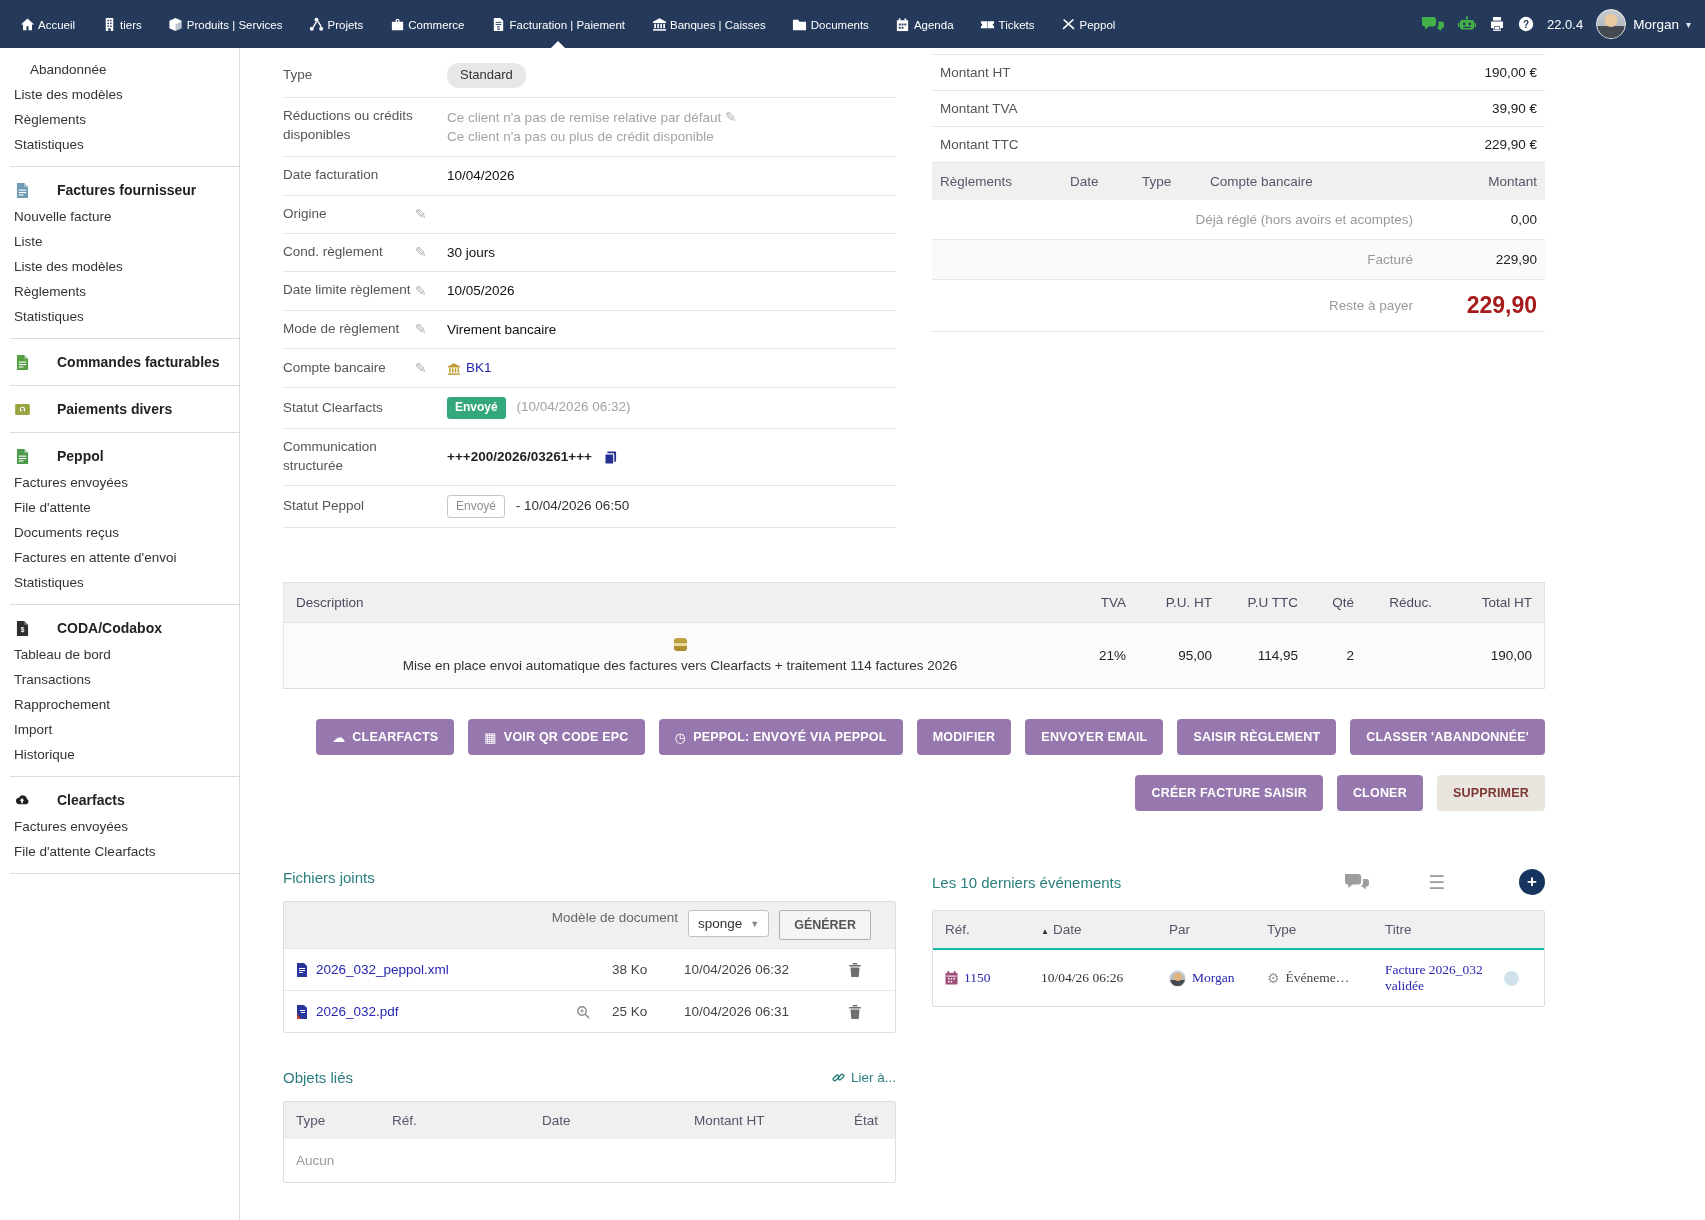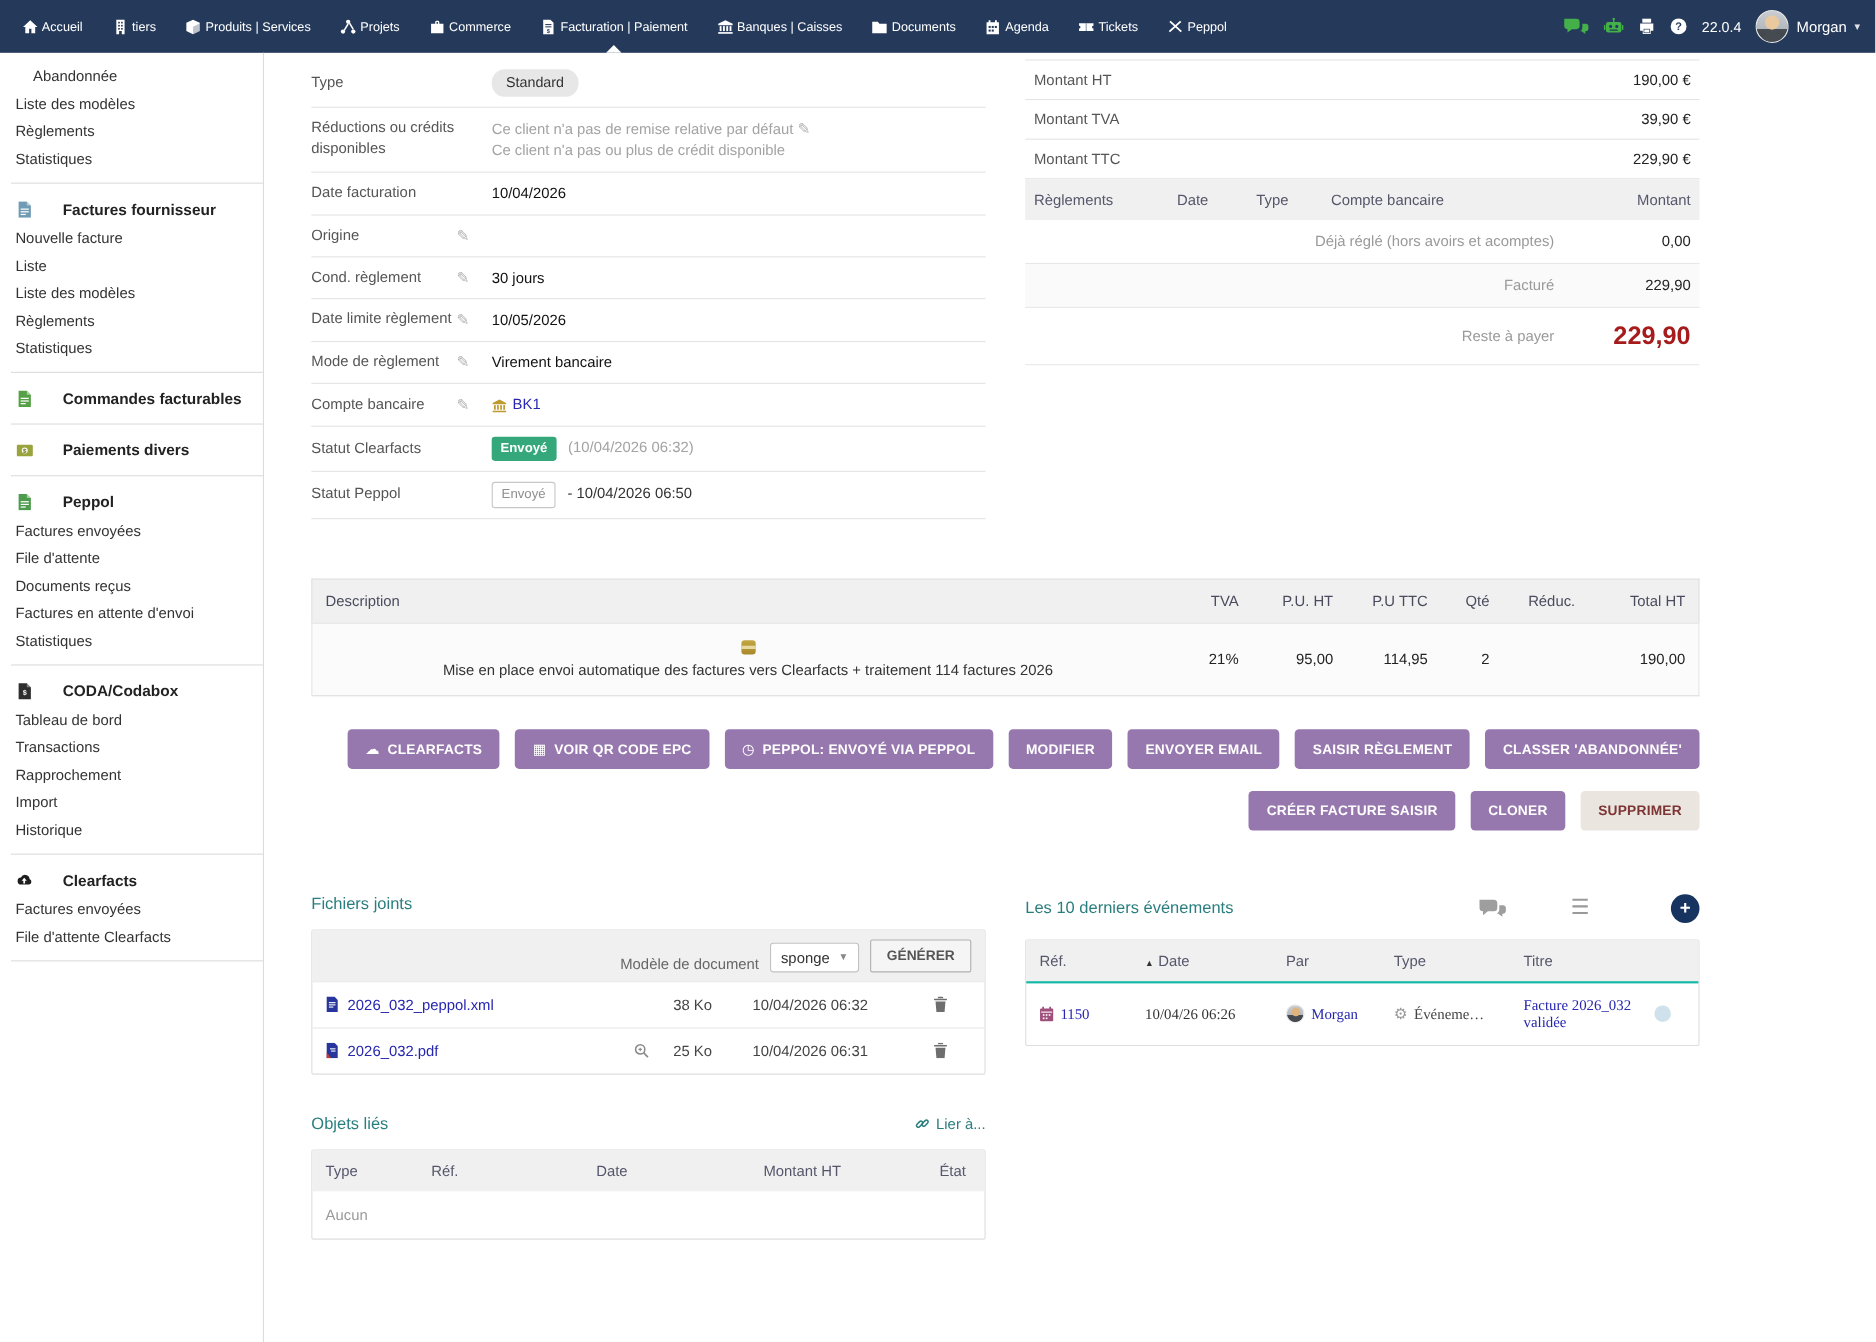--- a/index.html
+++ b/index.html
@@ -75,21 +75,21 @@
   .actions { margin-top:30px; display:flex; flex-wrap:wrap; justify-content:flex-end; gap:20px 14px; }
   .btn { background:#9678ae; color:#fff; border:none; border-radius:4px; font-weight:700; font-size:12.5px; padding:11px 16px; cursor:pointer; font-family:inherit; letter-spacing:.2px; white-space:nowrap; display:inline-flex; align-items:center; gap:7px; }
   .btn .bico { font-size:13px; line-height:1; }
   .btn--delete { background:#eae5df; color:#7d3434; }
 
   
   .bottom { margin-top:58px; }
   .sec-head { display:flex; align-items:center; margin-bottom:15px; }
   .sec-title { color:#2a7e7e; font-size:15px; }
   .box { border:1px solid #dedede; border-radius:2px; }
-  .files-bar { display:flex; justify-content:flex-end; align-items:flex-end; gap:10px; background:#f0f0f0; padding:8px 12px; }
+  .files-bar { display:flex; justify-content:flex-end; align-items:flex-start; gap:10px; background:#f0f0f0; padding:8px 24px; }
   .files-bar .fb-label { color:#666; }
   .select { display:inline-flex; align-items:center; gap:8px; border:1px solid #c2c2c2; background:#fff; border-radius:3px; padding:5px 9px; color:#333; cursor:pointer; }
   .select .car { color:#888; font-size:9px; }
   .gen-btn { border:1px solid #b0b0b0; background:#f5f5f5; color:#555; font-weight:700; font-size:12.5px; padding:7px 14px; border-radius:2px; cursor:pointer; font-family:inherit; }
   .file-row { display:grid; grid-template-columns:1fr 36px 72px 165px 34px; align-items:center; padding:13px 12px; border-top:1px solid #e8e8e8; }
   .file-name { display:flex; align-items:center; gap:8px; }
   .fr-size, .fr-date { color:#444; }
   .linked-head { display:grid; grid-template-columns:96px 150px 152px 160px 1fr; background:#f0f0f0; padding:11px 12px; color:#55566a; }
   .linked-empty { padding:14px 12px; color:#9a9a9a; }
   .ev-icons { margin-left:auto; display:flex; align-items:center; }
@@ -454,20 +454,33 @@
                 </svg>
               </span><a class="link">BK1</a>
           </div>
         </div>
         <div class="f-row">
           <div class="f-label">Statut Clearfacts</div>
           <div class="f-edit"></div>
           <div class="f-value">
             <span class="badge-green">Envoyé</span>
             <span class="muted" style="margin-left:7px;">(10/04/2026 06:32)</span>
+          </div>
+        </div>
+        <div class="f-row" style="align-items:center;">
+          <div class="f-label">Communication structurée</div>
+          <div class="f-edit"></div>
+          <div class="f-value">
+            <span class="comm">+++200/2026/03261+++</span>
+            <span class="ico-btn" style="margin-left:8px;">
+                <svg viewBox="0 0 14 15" width="13" height="14">
+                  <rect x="3.5" y="0.5" width="9.5" height="11" rx="1" fill="#24308f"></rect>
+                  <rect x="1" y="3" width="9.5" height="11" rx="1" fill="#24308f" stroke="#fff" stroke-width="1.2"></rect>
+                </svg>
+              </span>
           </div>
         </div>
         <div class="f-row">
           <div class="f-label">Statut Peppol</div>
           <div class="f-edit"></div>
           <div class="f-value">
             <span class="badge-outline">Envoyé</span>
             <span style="margin-left:7px;color:#333;">- 10/04/2026 06:50</span>
           </div>
         </div>

